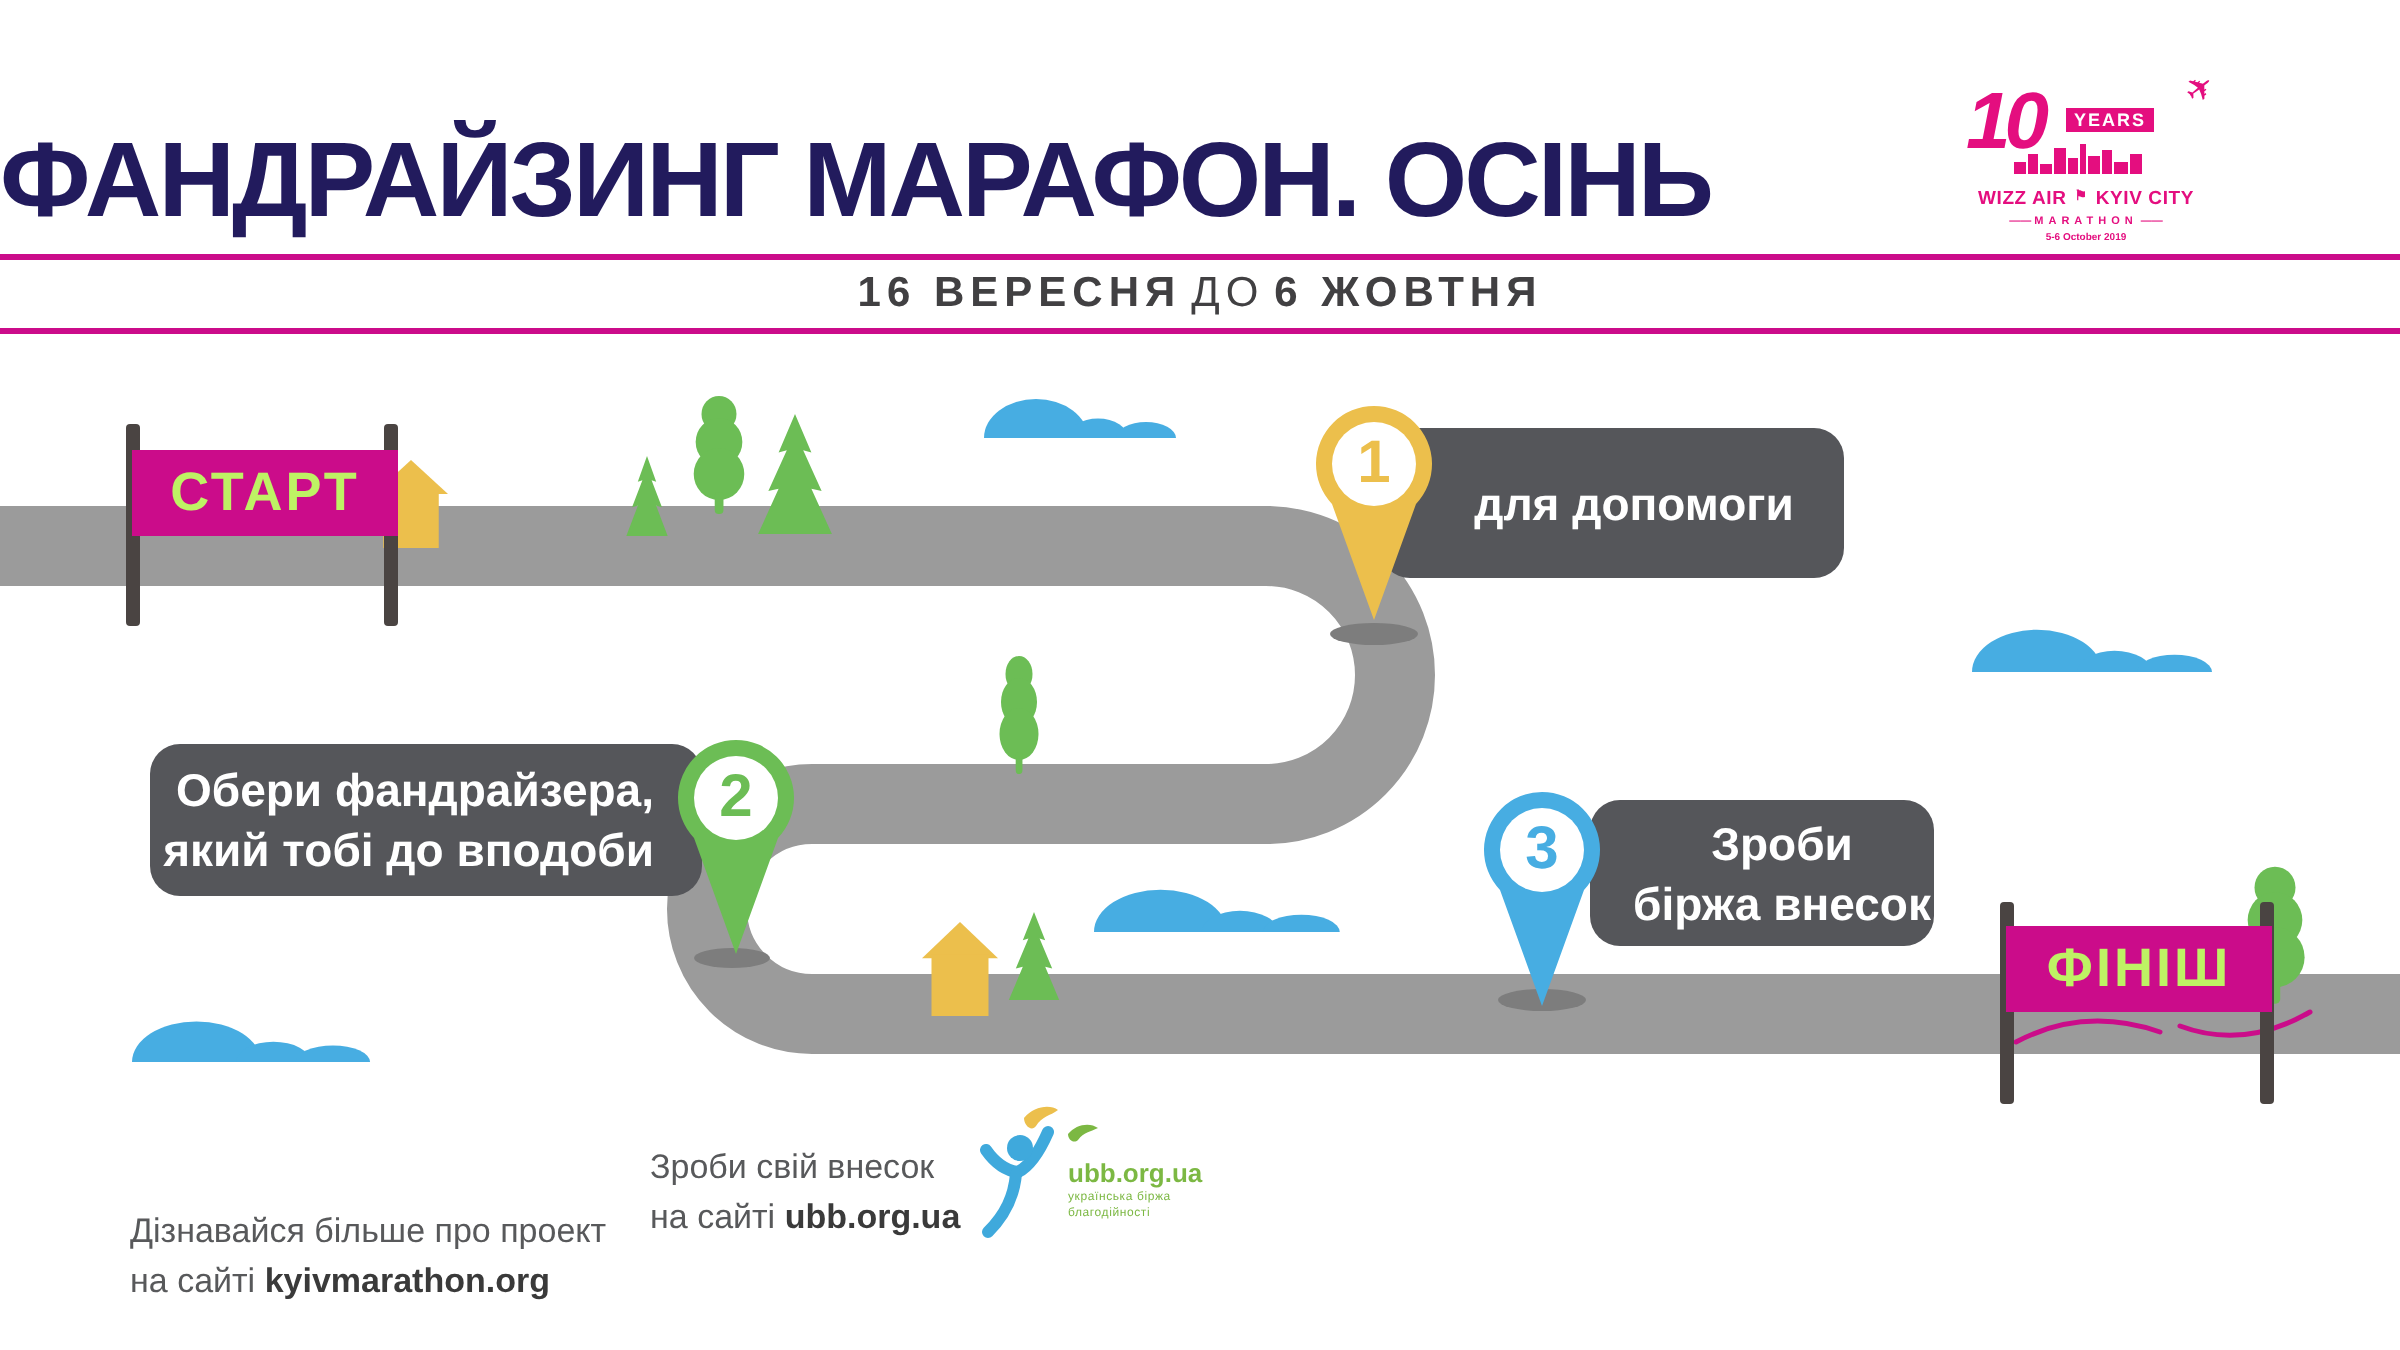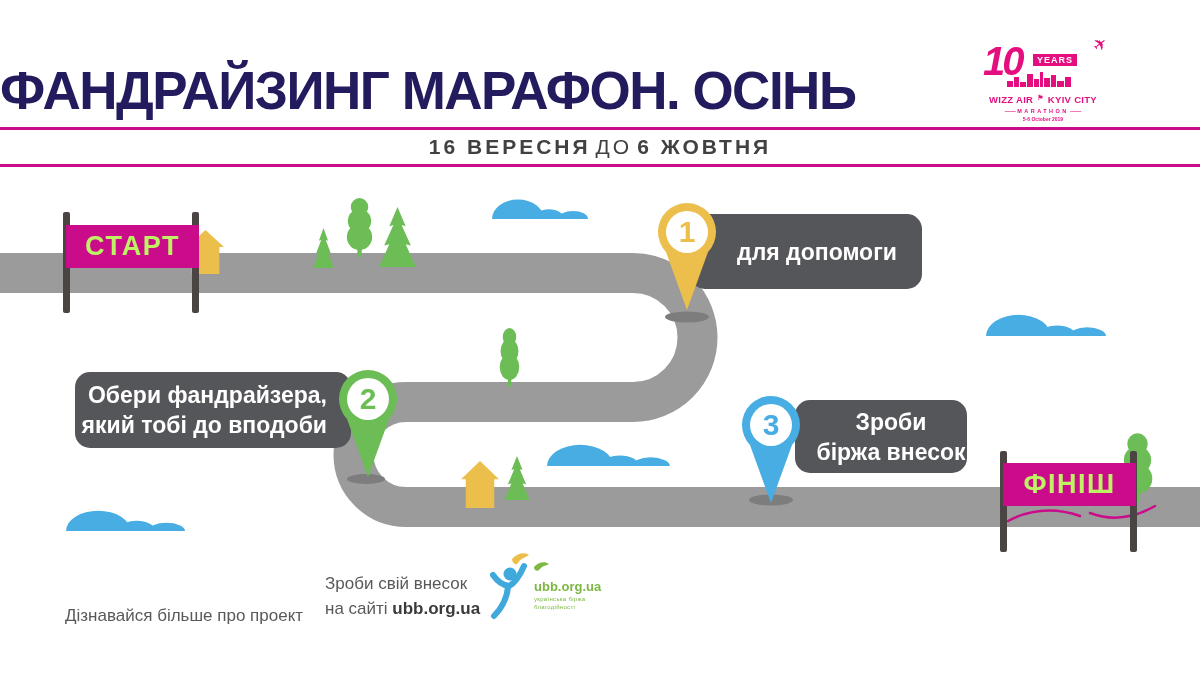--- a/index.html
+++ b/index.html
@@ -195,20 +195,24 @@
   </div>
   <div class="pin pin-3" style="left:739px;top:393px;">
     <svg width="64" height="112" viewBox="-32 -32 64 112">
       <path class="pin-shape" d="M -21 20 A 29 29 0 1 1 21 20 L 0 78 Z"></path>
     </svg>
     <div class="pin-circle">3</div>
   </div>
 
   <div class="f-block" style="left:65px;top:571px;margin-top:32px;">
     <div>Дізнавайся більше про проект</div>
+    <div>
+      <span>на сайті</span>
+      <b>kyivmarathon.org</b>
+    </div>
   </div>
   <div class="f-block" style="left:325px;top:571px;">
     <div>Зроби свій внесок</div>
     <div>
       <span>на сайті</span>
       <b>ubb.org.ua</b>
     </div>
   </div>
 
   <div class="ubb">

